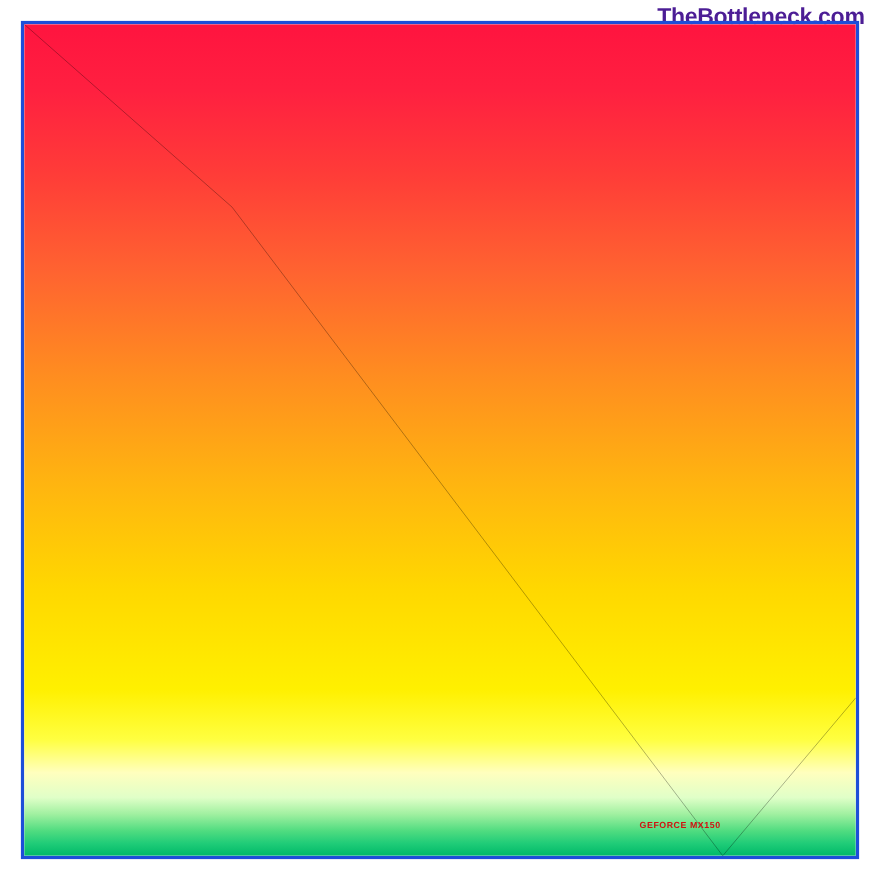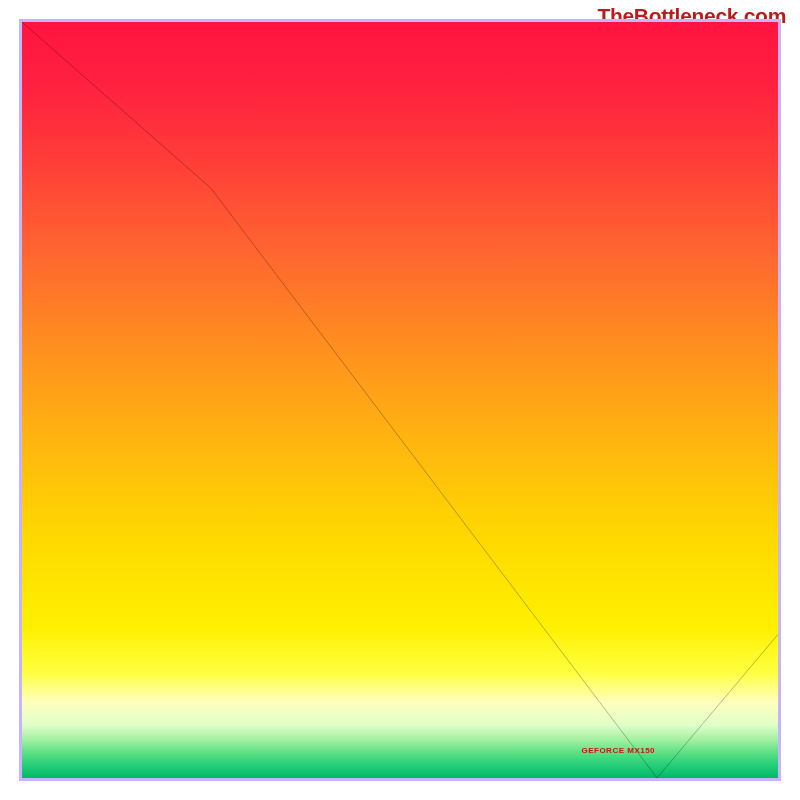--- a/index.html
+++ b/index.html
@@ -9,30 +9,30 @@
   background: #ffffff;
   position: relative;
   font-family: Arial, sans-serif;
 }
 .watermark {
   position: absolute;
   top: 4px;
   right: 14px;
   font-size: 21px;
   font-weight: bold;
-  color: #b91c1c;
+  color: #4c1d95;
   letter-spacing: -0.3px;
 }
 .plot-area {
   position: absolute;
   left: 19px;
   top: 19px;
   width: 762px;
   height: 762px;
-  border: 3px solid #c4b5fd;
+  border: 3px solid #1d4ed8;
 }
 .gradient-bg {
   position: absolute;
   inset: 0;
 }
 .curve-svg {
   position: absolute;
   inset: 0;
   width: 100%;
   height: 100%;

